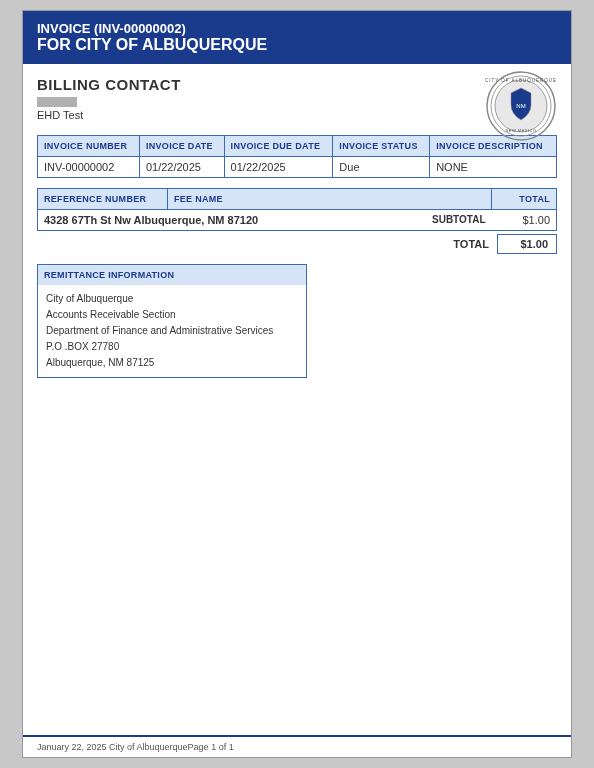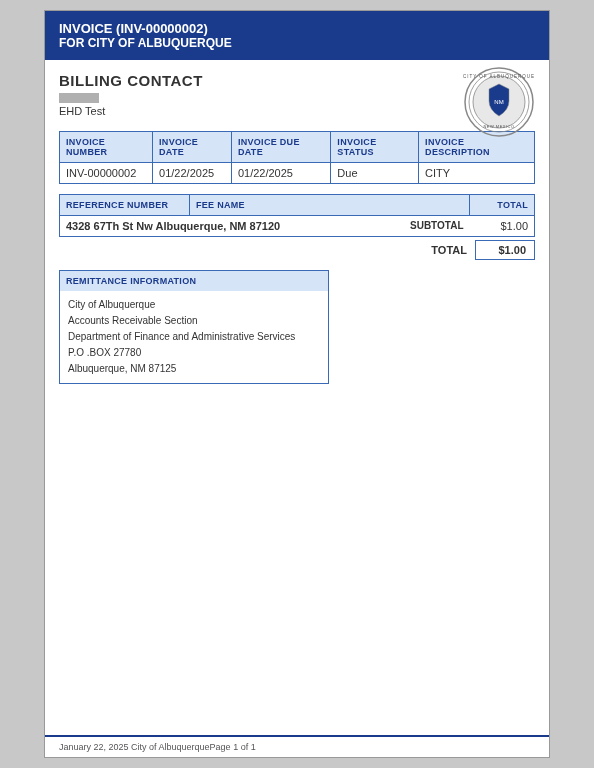--- a/index.html
+++ b/index.html
@@ -8,40 +8,40 @@
       background: #c8c8c8;
       display: flex;
       justify-content: center;
       align-items: flex-start;
       padding: 10px;
       font-family: Arial, sans-serif;
       font-size: 11px;
     }
 
     .page {
-      width: 506px;
+      width: 550px;
       min-height: 748px;
       background: #fff;
       border: 1px solid #999;
       display: flex;
       flex-direction: column;
     }
 
     
     .header {
       background: #1a3a8c;
       color: #fff;
       padding: 10px 14px;
     }
     .header-title {
       font-size: 13px;
       font-weight: bold;
     }
     .header-subtitle {
-      font-size: 12px;
+      font-size: 16px;
       font-weight: bold;
     }
 
     
     .body-content {
       flex: 1;
       padding: 12px 14px;
       position: relative;
     }
 
@@ -246,21 +246,21 @@
           <th>INVOICE STATUS</th>
           <th>INVOICE DESCRIPTION</th>
         </tr>
       </thead>
       <tbody>
         <tr>
           <td>INV-00000002</td>
           <td>01/22/2025</td>
           <td>01/22/2025</td>
           <td>Due</td>
-          <td>CITY</td>
+          <td>NONE</td>
         </tr>
       </tbody>
     </table>
 
     <table class="fee-table">
       <thead>
         <tr>
           <th style="width:130px">REFERENCE NUMBER</th>
           <th>FEE NAME</th>
           <th class="right" style="width:65px">TOTAL</th>

